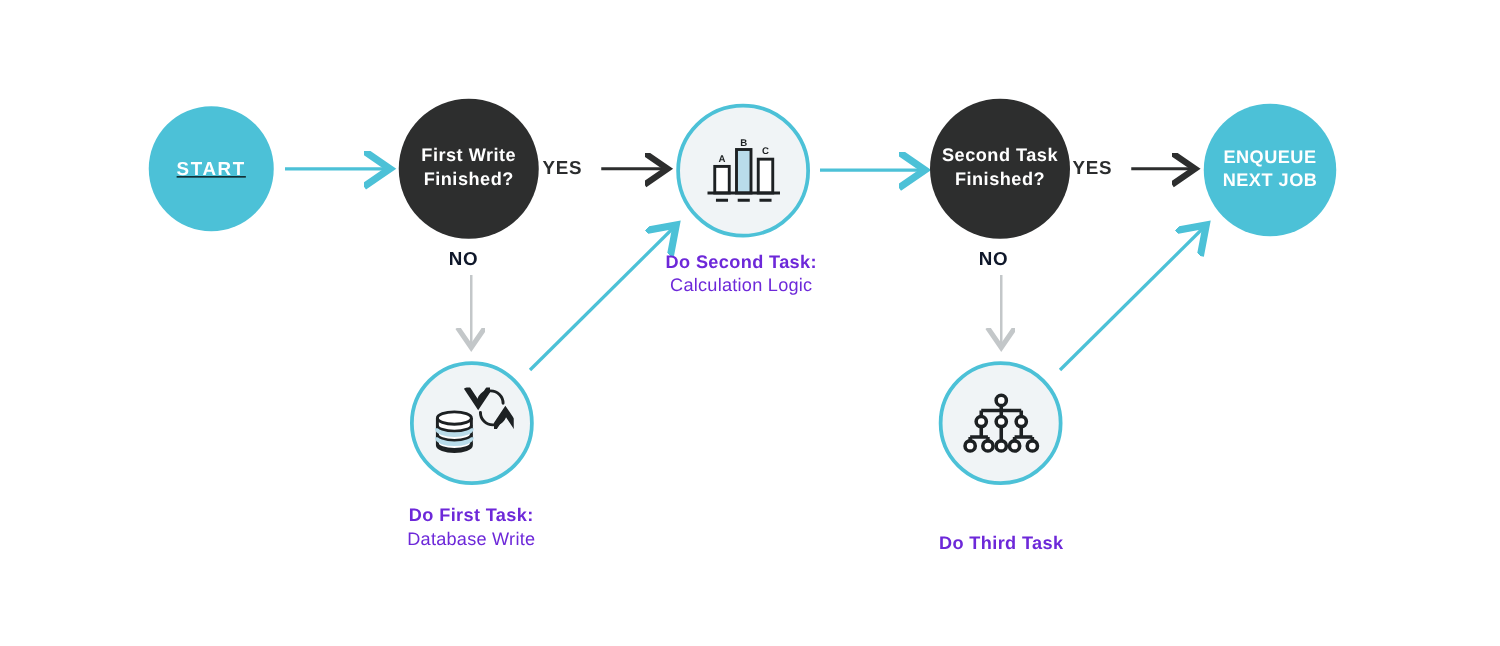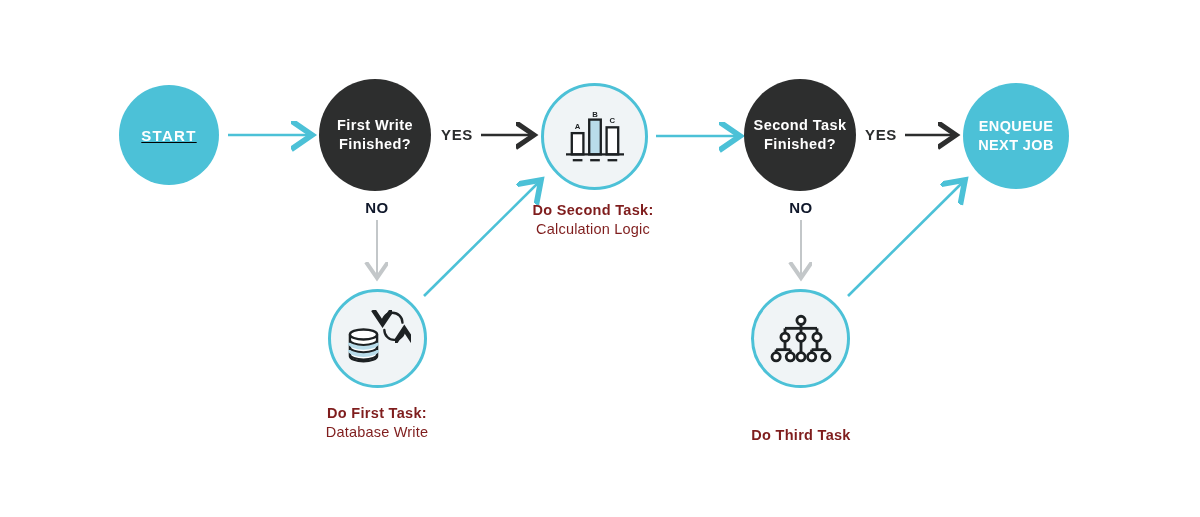--- a/index.html
+++ b/index.html
@@ -14,24 +14,24 @@
   }
   .node-dark{background:#2d2e2e;}
   .node-accent{background:#4cc1d7;}
   .node-light{background:#f0f4f6;border:3px solid #4cc1d7;}
   .node-label{
     color:#ffffff;font-weight:bold;font-size:14.5px;line-height:19px;letter-spacing:.4px;
   }
   .start-label{font-size:15px;letter-spacing:1.3px;}
   .edge-label{
     position:absolute;font-weight:bold;font-size:15px;letter-spacing:.6px;
-    text-align:center;color:#2b2d2e;
+    text-align:left;color:#2b2d2e;
   }
   .edge-label.no{color:#0f172a;}
-  .caption{position:absolute;width:220px;text-align:center;color:#7f1d1d;}
+  .caption{position:absolute;width:220px;text-align:center;color:#6d28d9;}
   .cap-title{font-weight:bold;font-size:14.5px;line-height:19px;letter-spacing:.3px;}
   .cap-sub{font-size:14.5px;line-height:19px;letter-spacing:.2px;}
   .icon-svg{display:block;}
 </style>
 </head>
 <body>
 
 <div class="canvas">
 
   <svg class="edges-svg" viewBox="0 0 1200 517" xmlns="http://www.w3.org/2000/svg">

